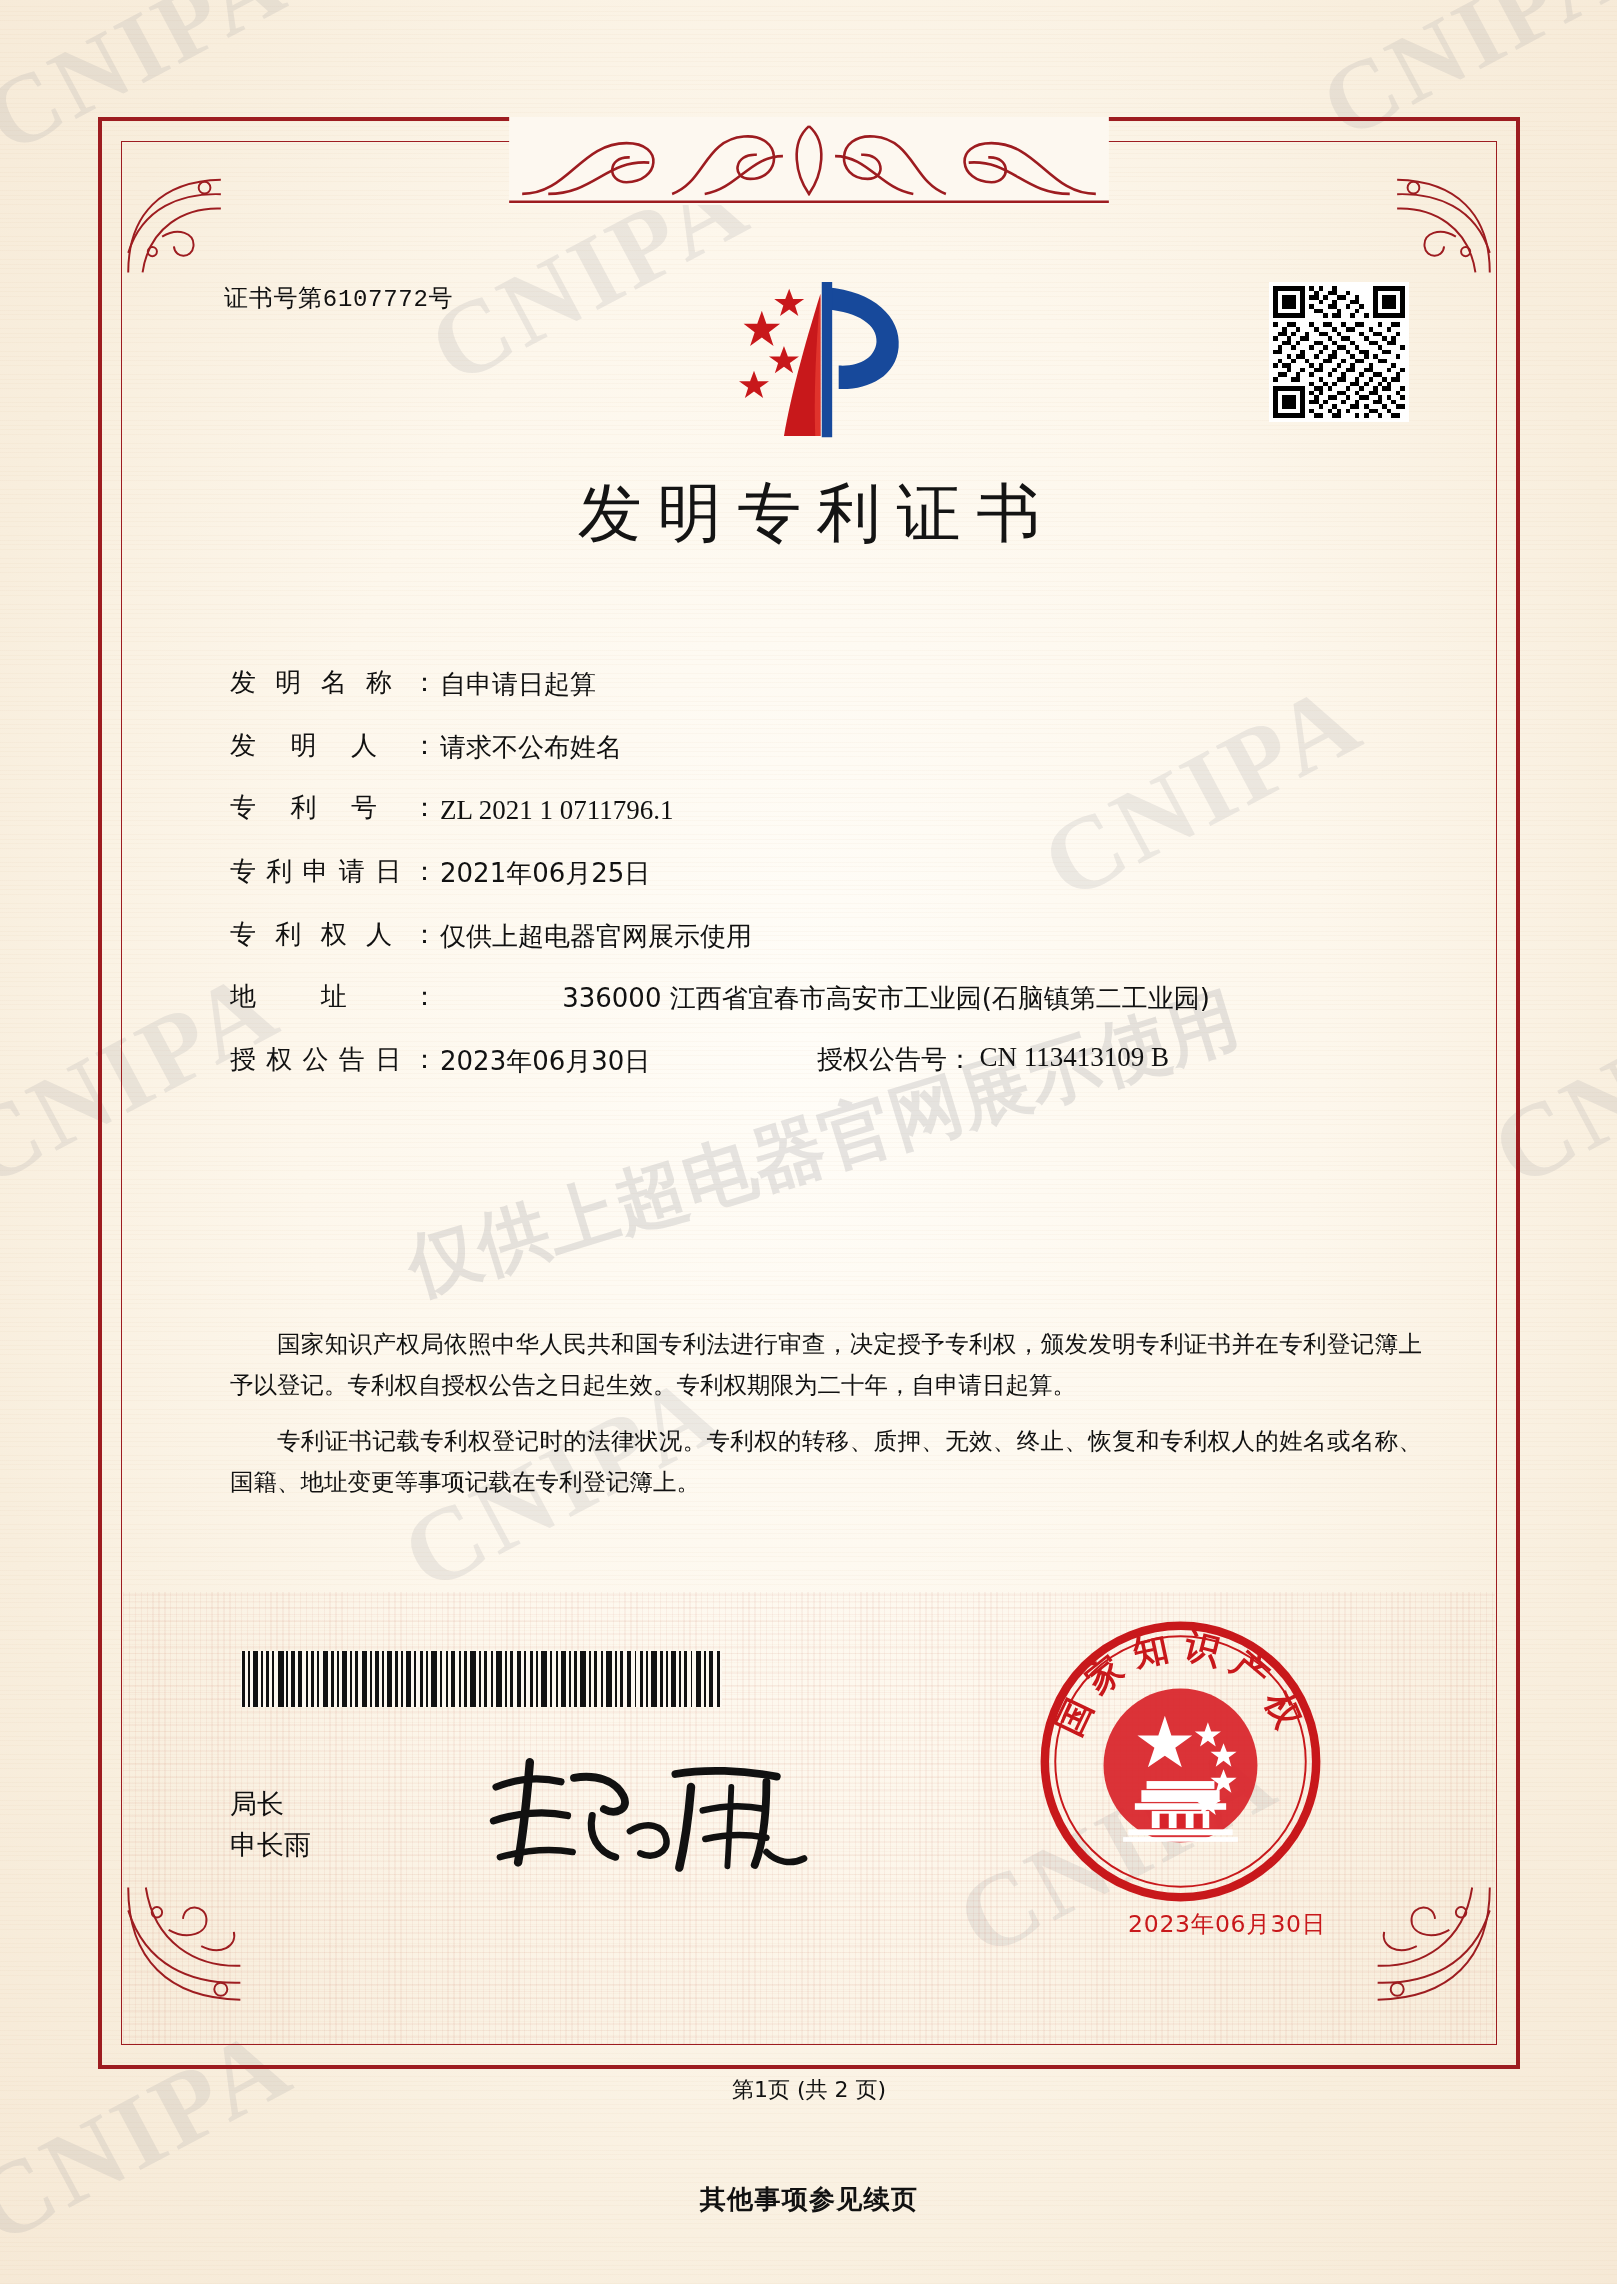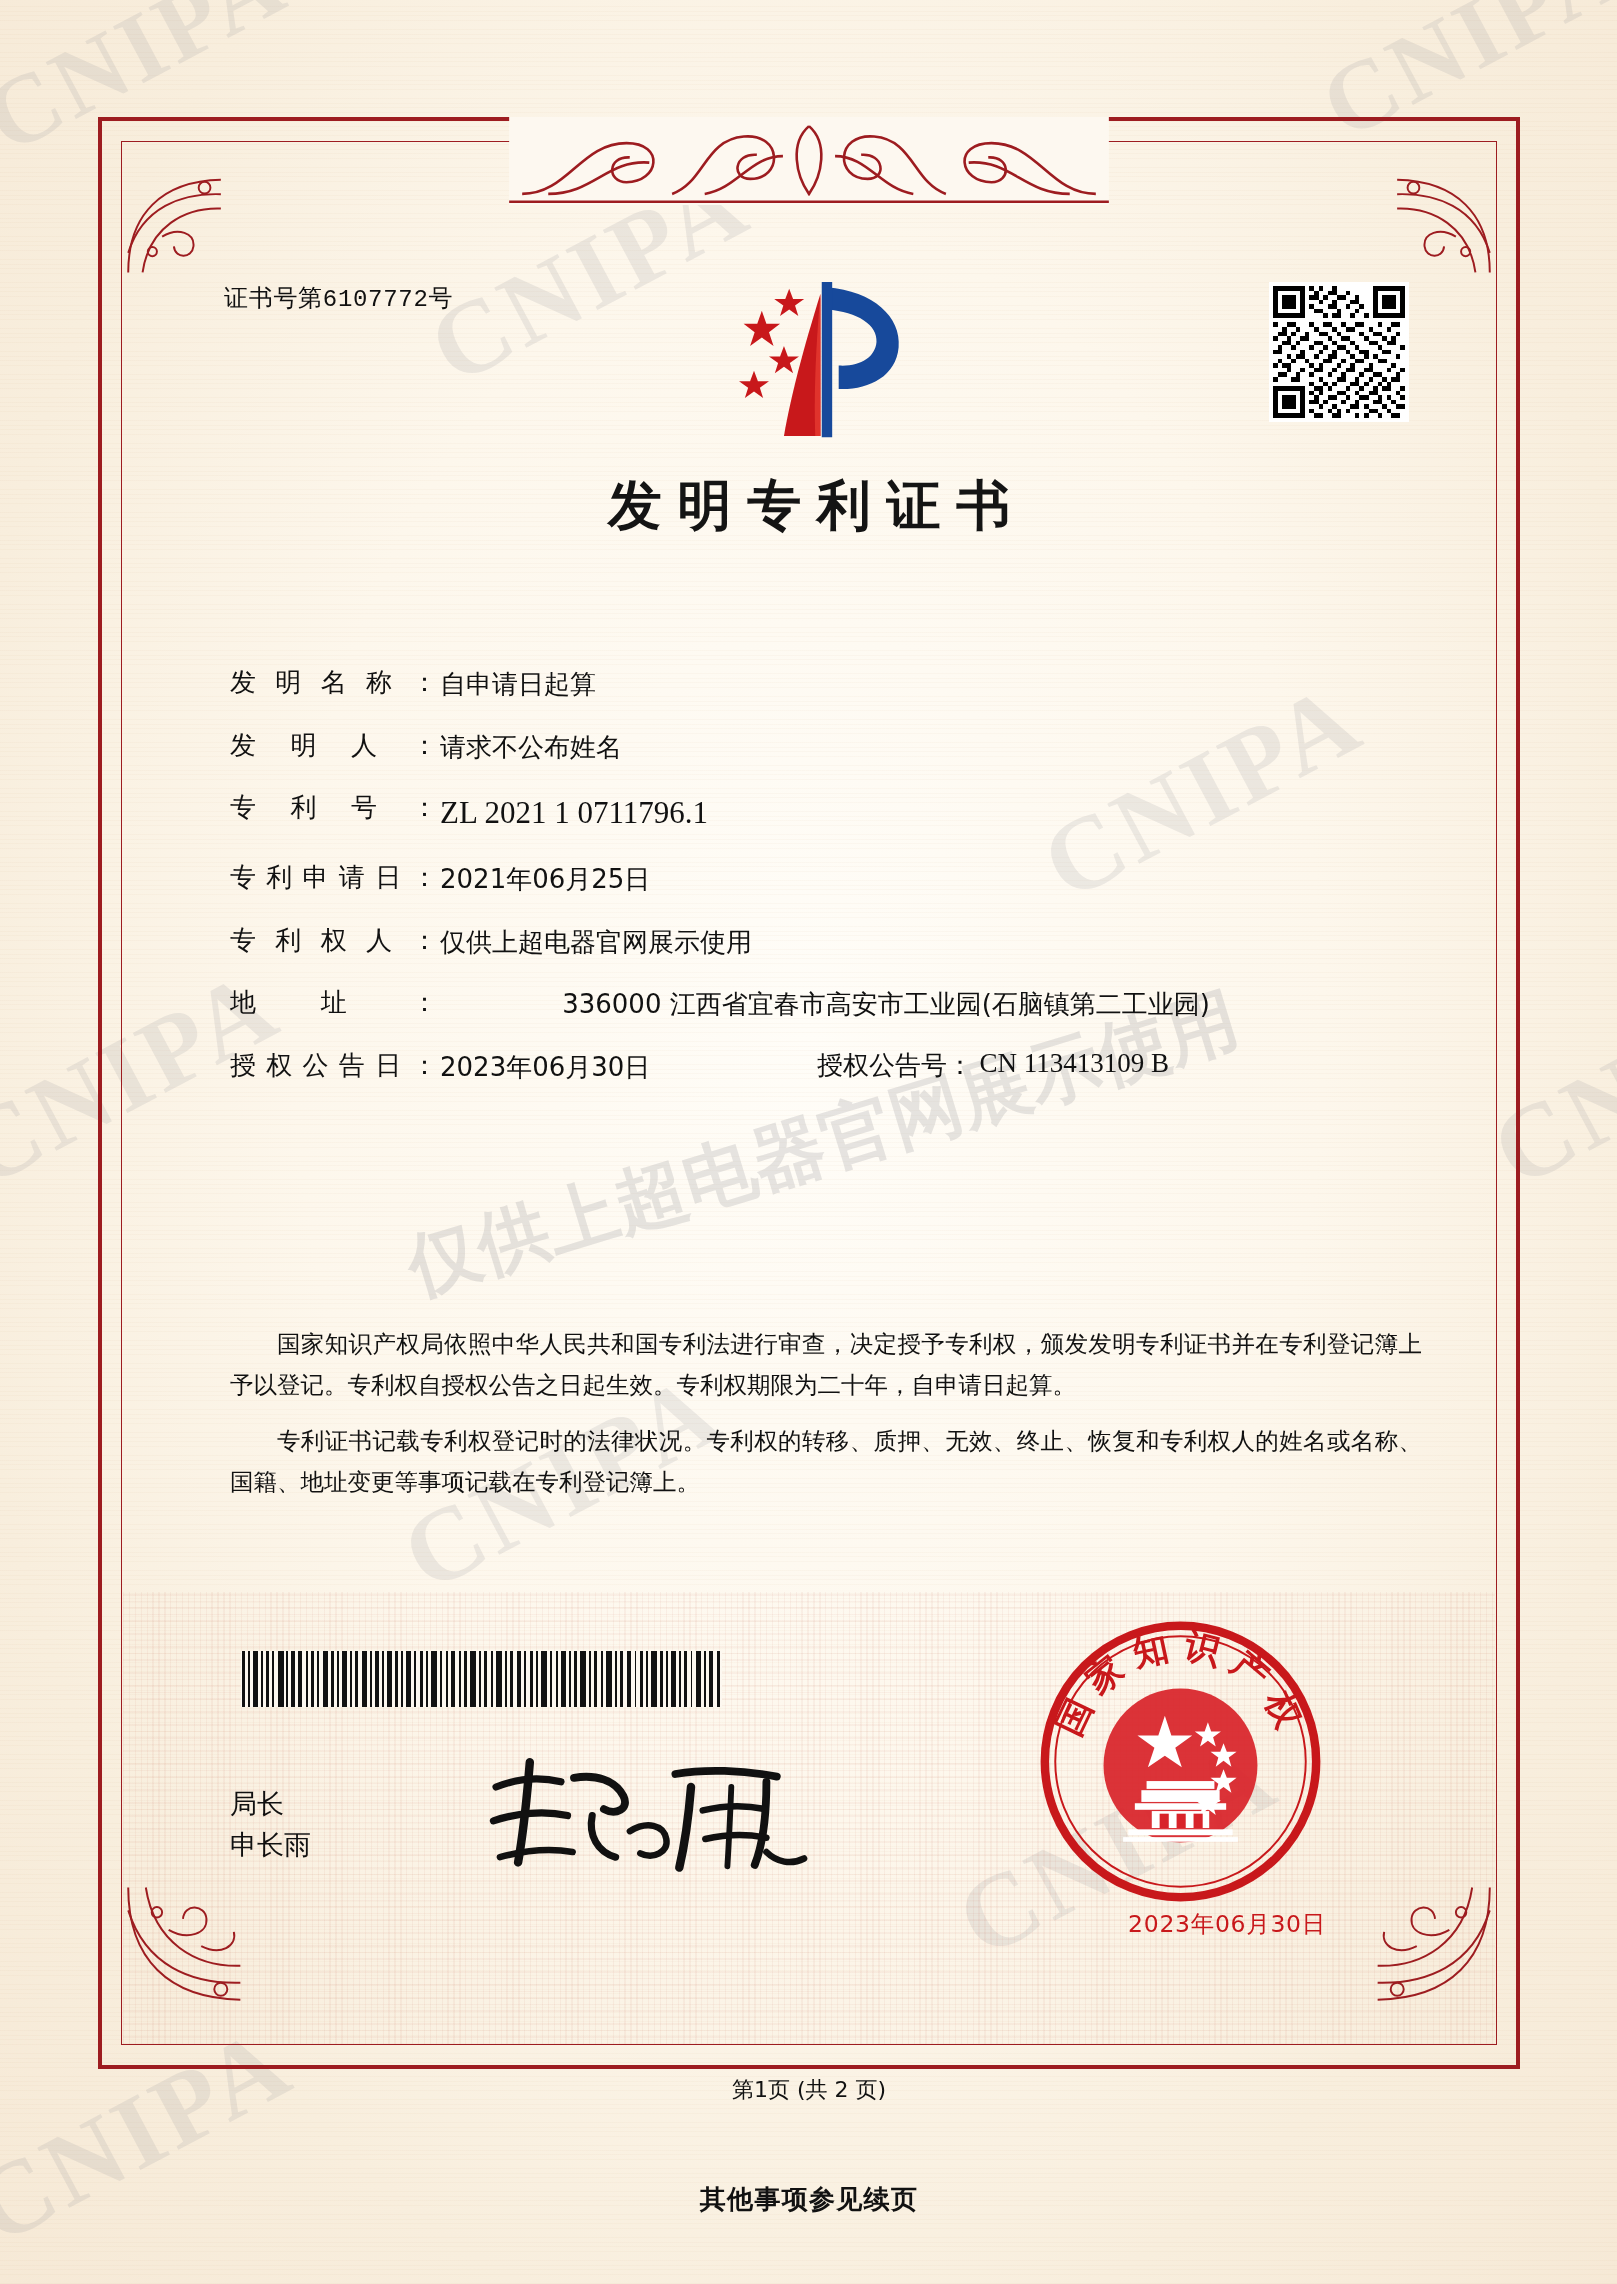--- a/index.html
+++ b/index.html
@@ -117,22 +117,22 @@
     box-sizing: border-box;
   }
   .qr svg { display: block; }
 
   .title {
     position: absolute;
     left: 0; right: 0;
     top: 470px;
     text-align: center;
     font-family: "DejaVu Sans", sans-serif;
-    font-weight: bold;
-    font-size: 54px;
+    font-weight: normal;
+    font-size: 64px;
     letter-spacing: 15.7px;
     color: #141414;
     text-indent: 15.7px;
   }
 
   
   .fields {
     position: absolute;
     left: 230px;
     right: 196px;
@@ -157,21 +157,21 @@
   .field-label span { display: inline-block; }
   .field-colon {
     flex: 0 0 auto;
     margin-right: 2.6px;
   }
   .field-value {
     flex: 1 1 auto;
     line-height: 1.5;
     word-break: break-all;
   }
-  .field-value.latin { font-family: "Liberation Serif", serif; font-size: 31px; }
+  .field-value.latin { font-family: "Liberation Serif", serif; font-size: 27px; }
 
   .pub-row {
     display: flex;
     align-items: flex-start;
     font-size: 26px;
     font-family: "DejaVu Sans", sans-serif;
     color: #111;
     margin-top: 13px;
   }
   .pub-left { width: 587px; flex: 0 0 587px; display: flex; }

